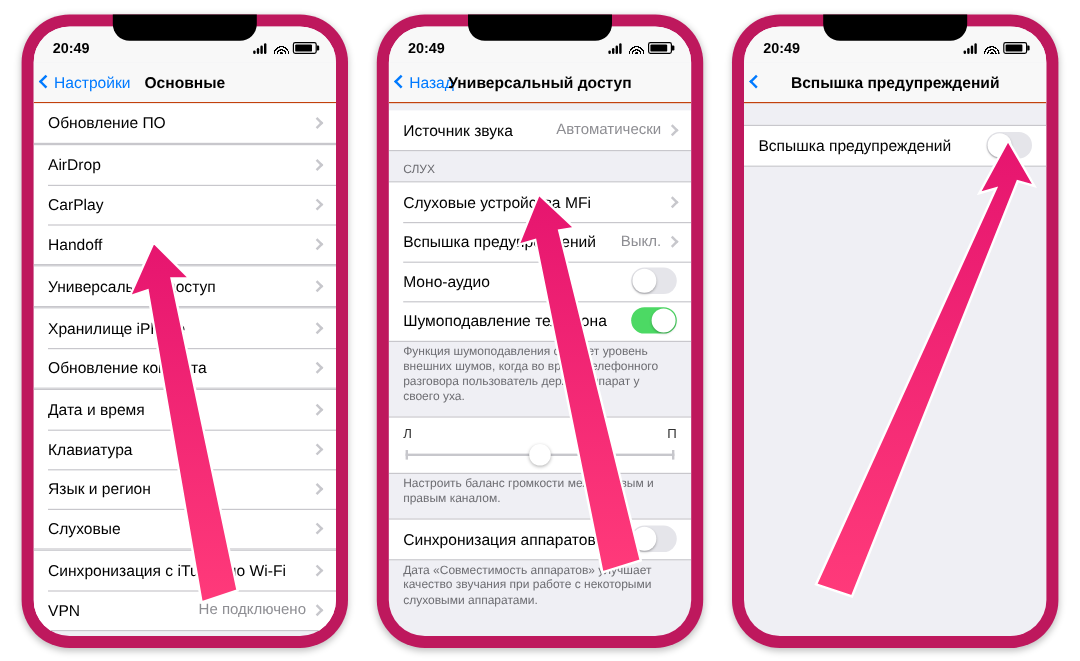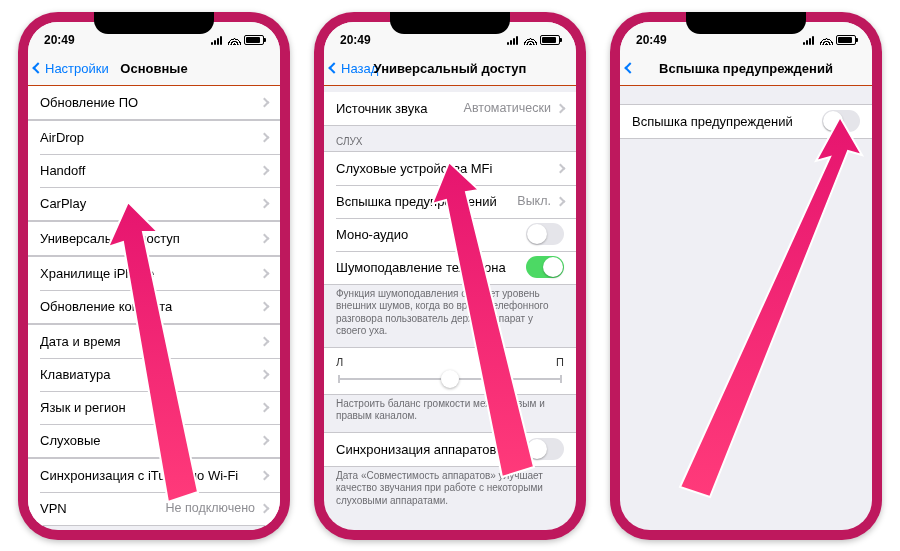--- a/index.html
+++ b/index.html
@@ -174,25 +174,25 @@
             </div>
       </div>
         </div>
       <div class="group">
           <div class="group-body">
         <div class="row">
               <span class="row-label">AirDrop</span>
               <span class="chevron"></span>
             </div>
         <div class="row">
+              <span class="row-label">CarPlay</span>
+              <span class="chevron"></span>
+            </div>
+        <div class="row">
               <span class="row-label">Handoff</span>
-              <span class="chevron"></span>
-            </div>
-        <div class="row">
-              <span class="row-label">CarPlay</span>
               <span class="chevron"></span>
             </div>
       </div>
         </div>
       <div class="group">
           <div class="group-body">
         <div class="row">
               <span class="row-label">Универсальный доступ</span>
               <span class="chevron"></span>
             </div>

